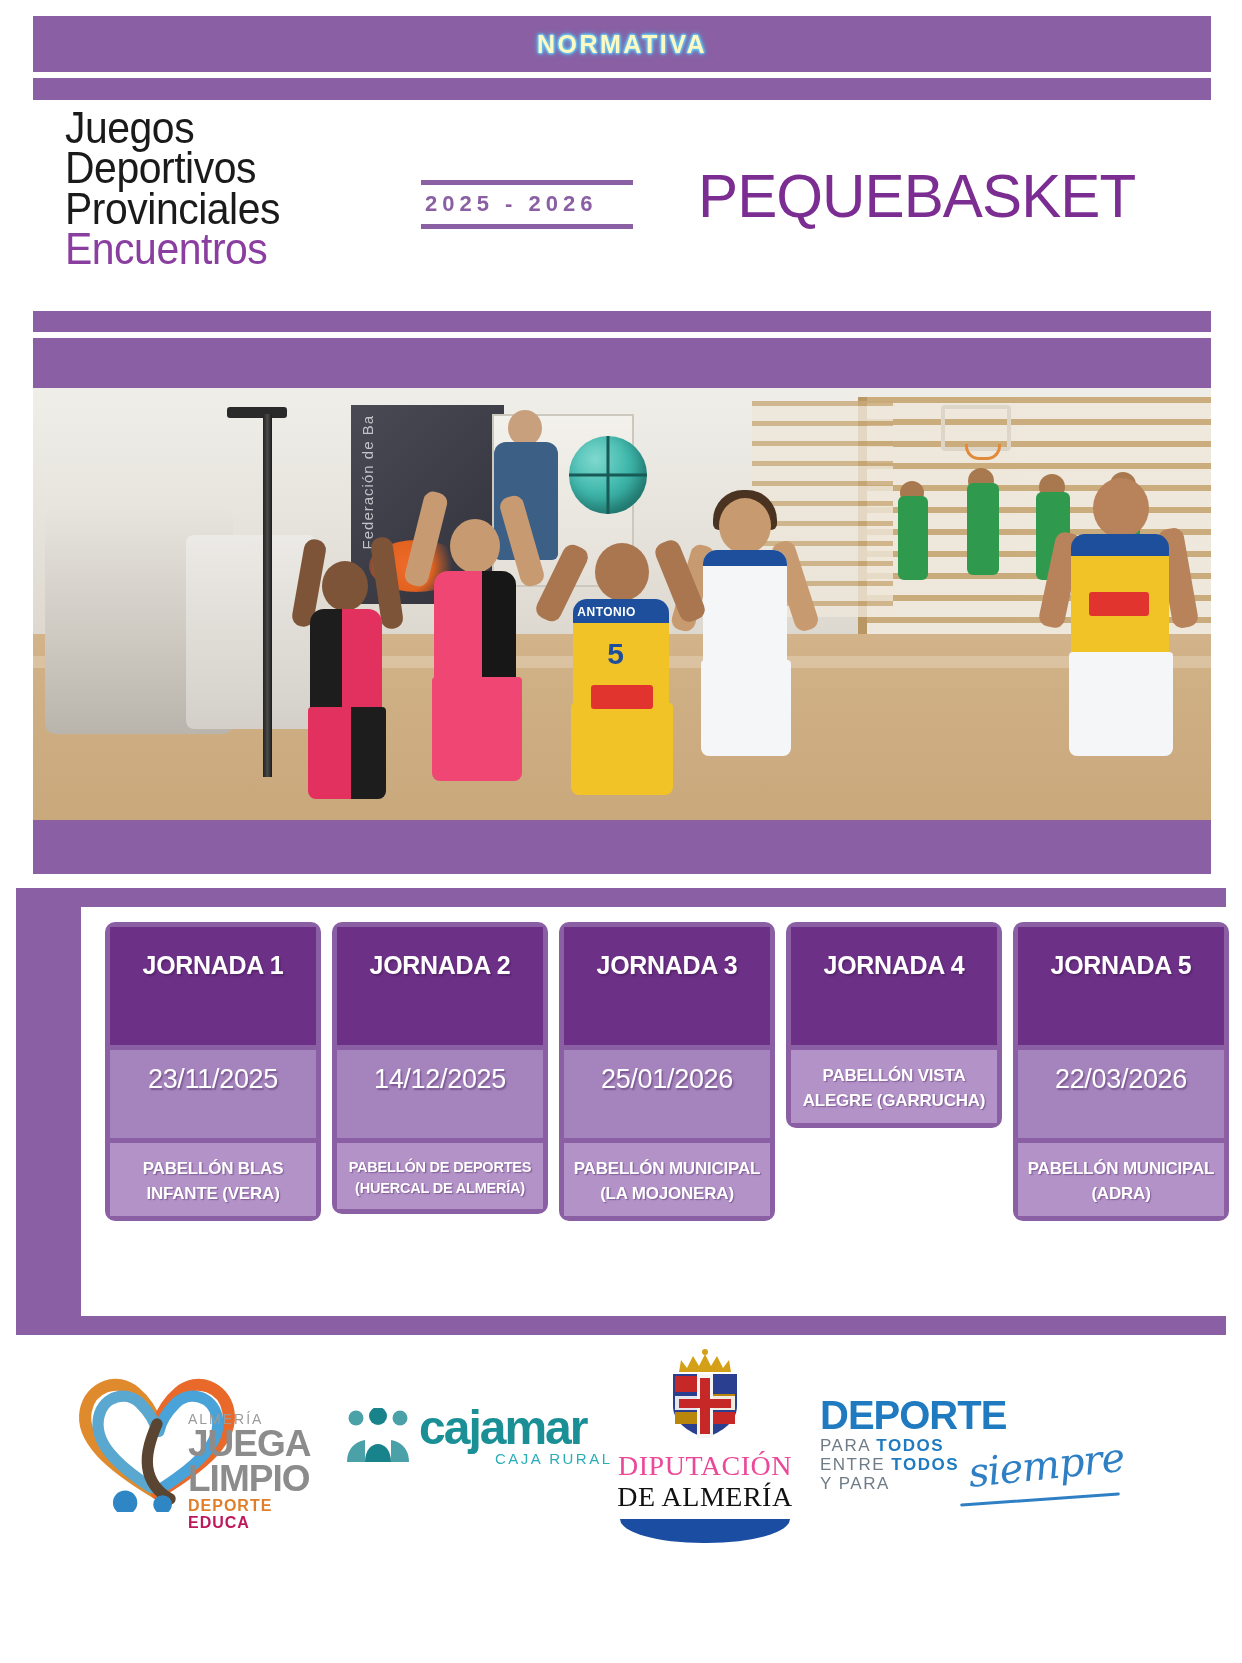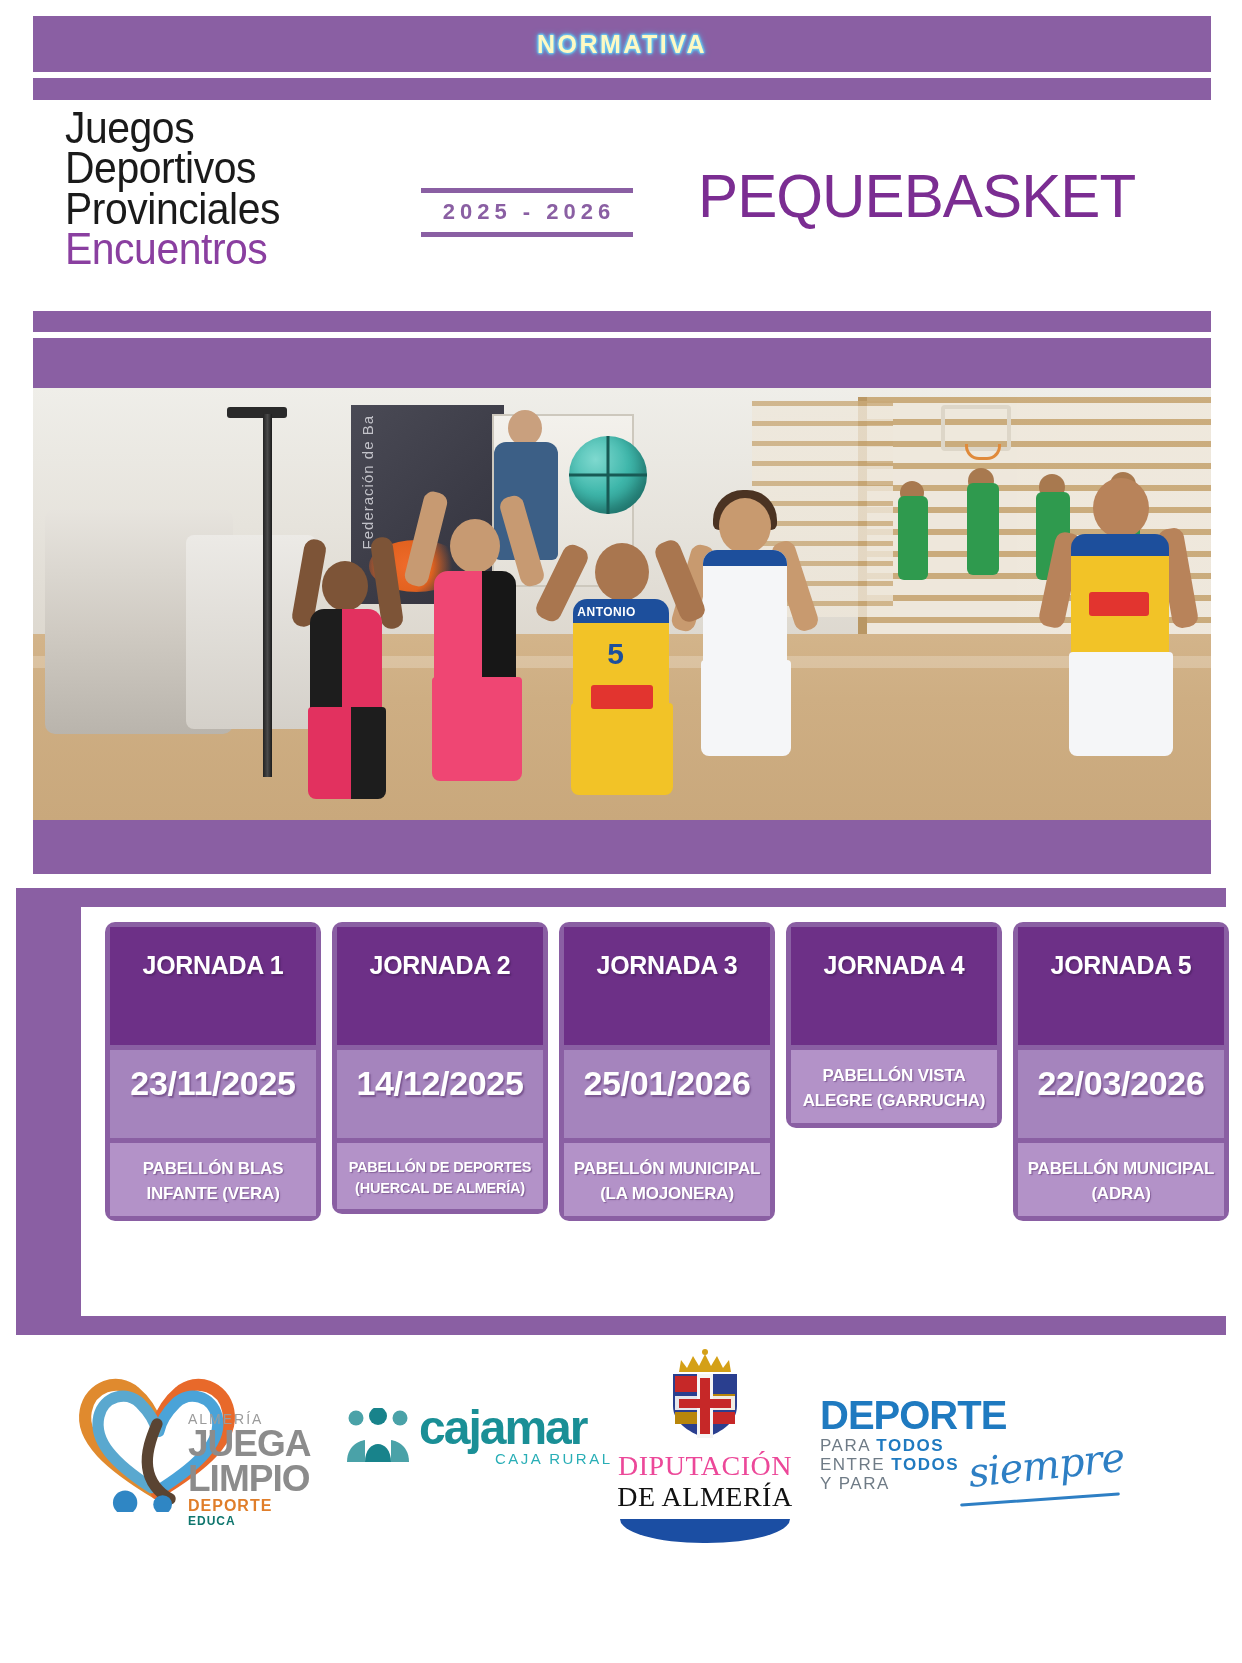--- a/index.html
+++ b/index.html
@@ -60,23 +60,23 @@
     font-weight: 400;
     color: #1a1a1a;
     letter-spacing: -0.5px;
     transform: scaleX(0.93);
     transform-origin: left center;
   }
   .jdp-logo .ln.accent { color: #8a3fa0; }
 
   .season-box {
     position: absolute;
-    left: 388px; top: 88px;
+    left: 388px; top: 80px;
     width: 212px;
-    text-align: center;
+    text-align: left;
   }
   .season-box .rule {
     height: 5px; background: #8a5fa3; width: 100%;
   }
   .season-box .yrs {
     font-size: 22px;
     font-weight: 700;
     color: #8a5fa3;
     letter-spacing: 5px;
     padding: 6px 0 7px 4px;
@@ -337,22 +337,22 @@
   .card-date {
     background: #a584bd;
     height: 88px;
     display: flex;
     align-items: flex-start;
     justify-content: center;
     padding-top: 14px;
   }
   .card-date span {
     color: #ffffff;
-    font-size: 34px;
-    font-weight: 700;
+    font-size: 27px;
+    font-weight: 400;
     letter-spacing: -0.3px;
     text-shadow: 1.5px 1.5px 1.5px rgba(80,40,100,.5);
   }
   .card-venue {
     background: #b392c8;
     flex: 1;
     display: flex;
     align-items: flex-start;
     justify-content: center;
     padding: 14px 8px 10px;
@@ -379,21 +379,21 @@
   
   .jl {
     position: absolute; left: 58px; top: 14px; width: 260px; height: 175px;
   }
   .jl-heart { position:absolute; left:14px; top:8px; width:170px; height:150px; }
   .jl-text { position:absolute; left:130px; top:58px; line-height:1; }
   .jl-text .t1{ font-size:14px; color:#9b9b9b; letter-spacing:2px; font-weight:400;}
   .jl-text .t2{ font-size:37px; color:#8c8c8c; font-weight:700; letter-spacing:-1px; line-height:0.95;}
   .jl-text .t3{ font-size:37px; color:#8c8c8c; font-weight:700; letter-spacing:-1px; line-height:0.95;}
   .jl-text .t4{ font-size:16px; color:#e07e2a; font-weight:700; letter-spacing:1px; line-height:1.05; margin-top:2px;}
-  .jl-text .t5{ font-size:12px; color:#0f766e; font-weight:700; letter-spacing:1px; line-height:1.05;}
+  .jl-text .t5{ font-size:16px; color:#be185d; font-weight:700; letter-spacing:1px; line-height:1.05;}
 
   
   .cm { position:absolute; left:345px; top:58px; width:250px; height:76px; }
   .cm-people{ position:absolute; left:0; top:10px; width:66px; height:56px; }
   .cm-word{ position:absolute; left:74px; top:2px;
     font-size:48px; font-weight:700; color:#1a8f96; letter-spacing:-2px;}
   .cm-sub{ position:absolute; left:212px; top:52px;
     font-size:15px; font-weight:400; color:#29aeb6; letter-spacing:2.5px;
     white-space:nowrap; transform: translateX(-62px);}
 

